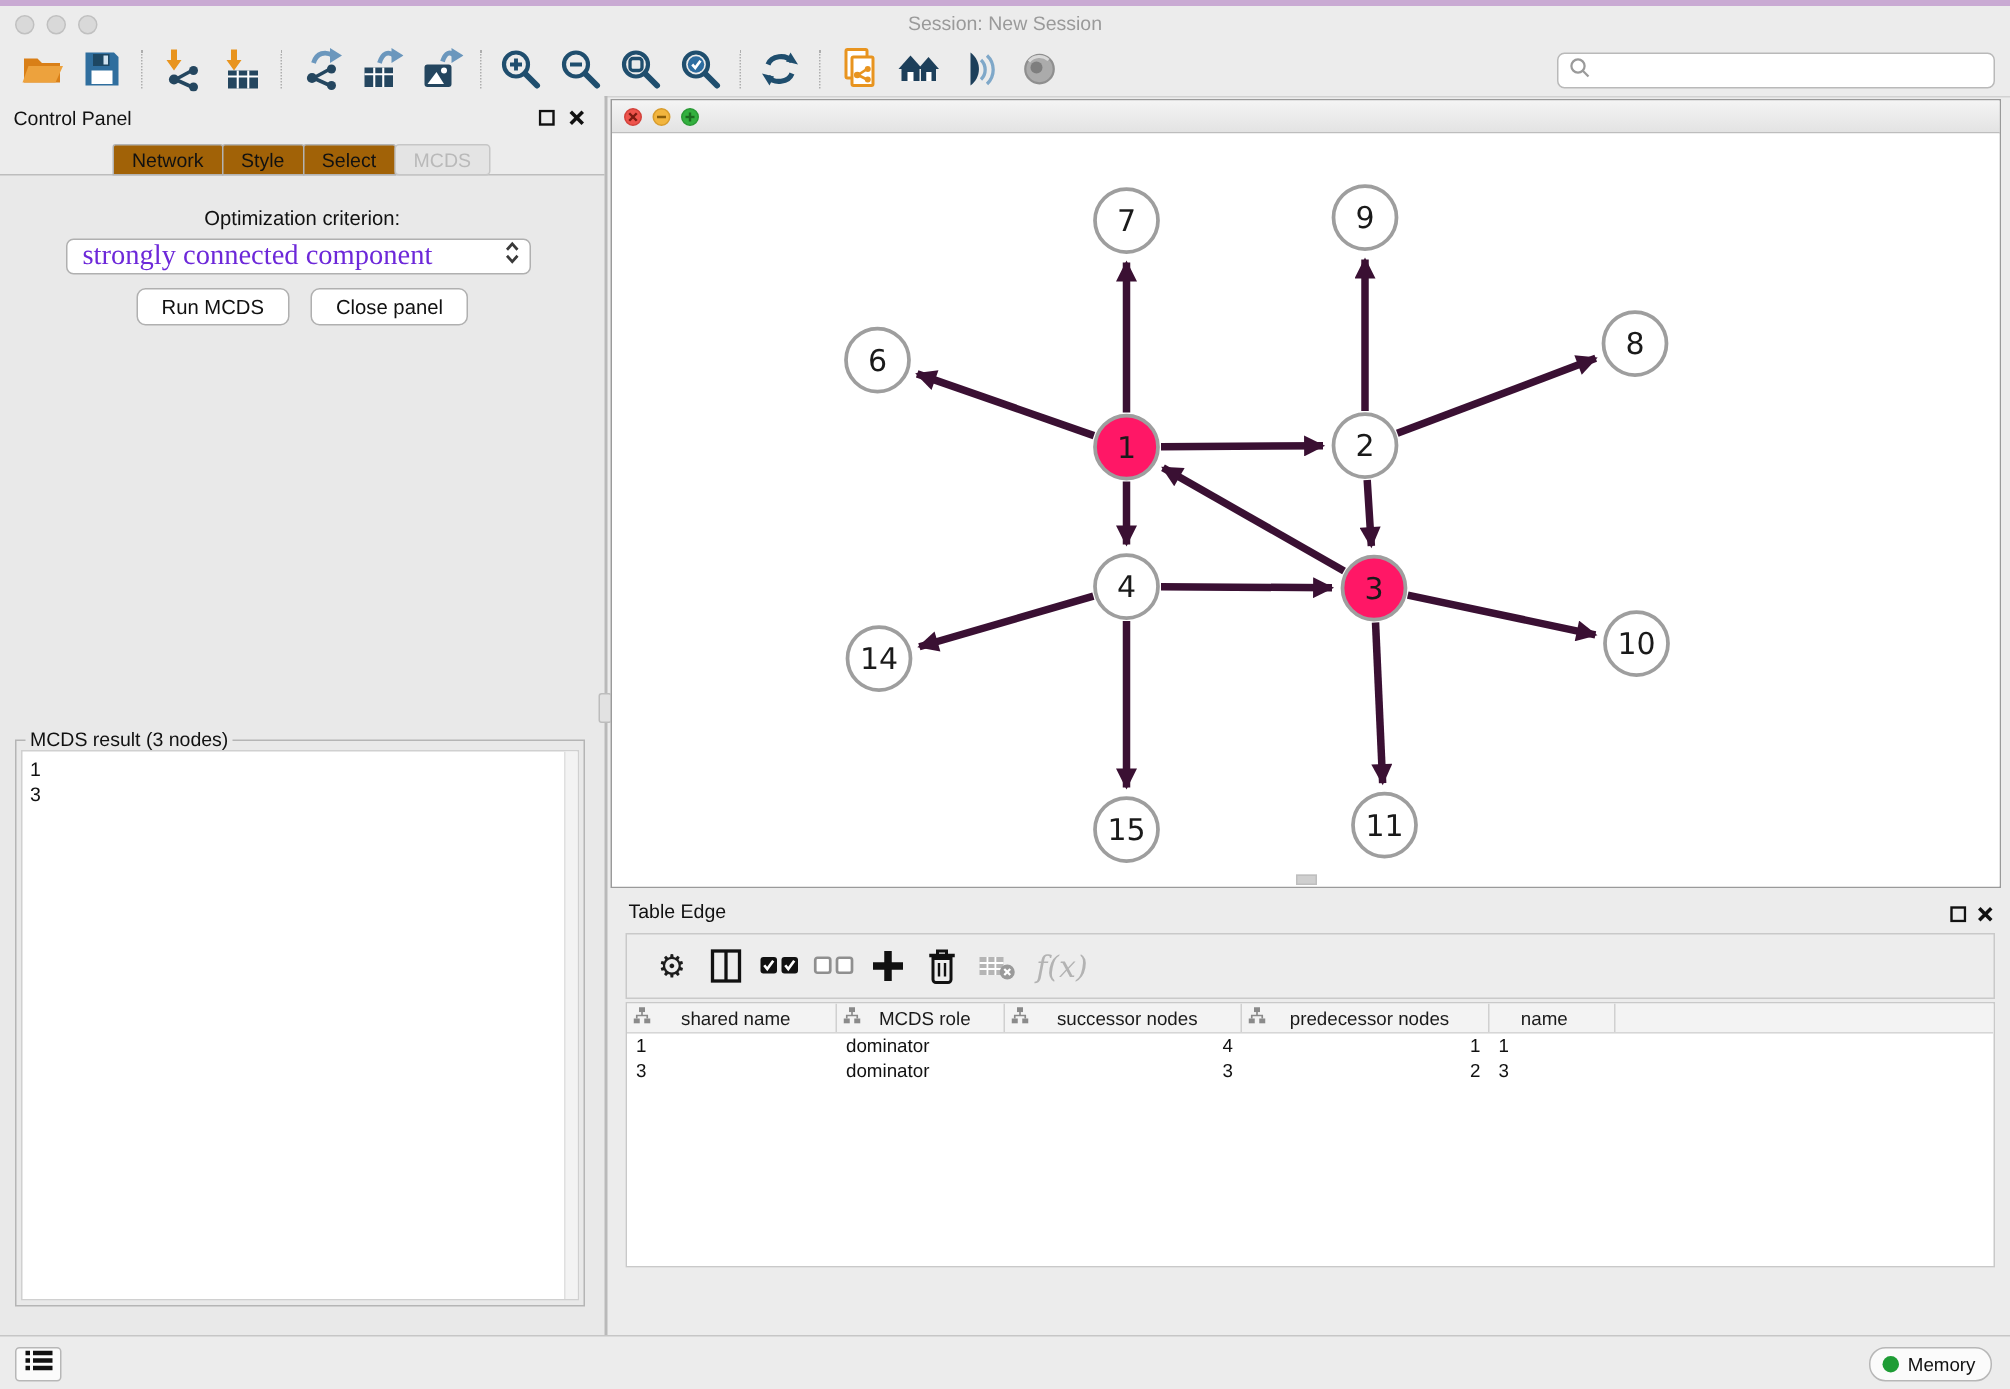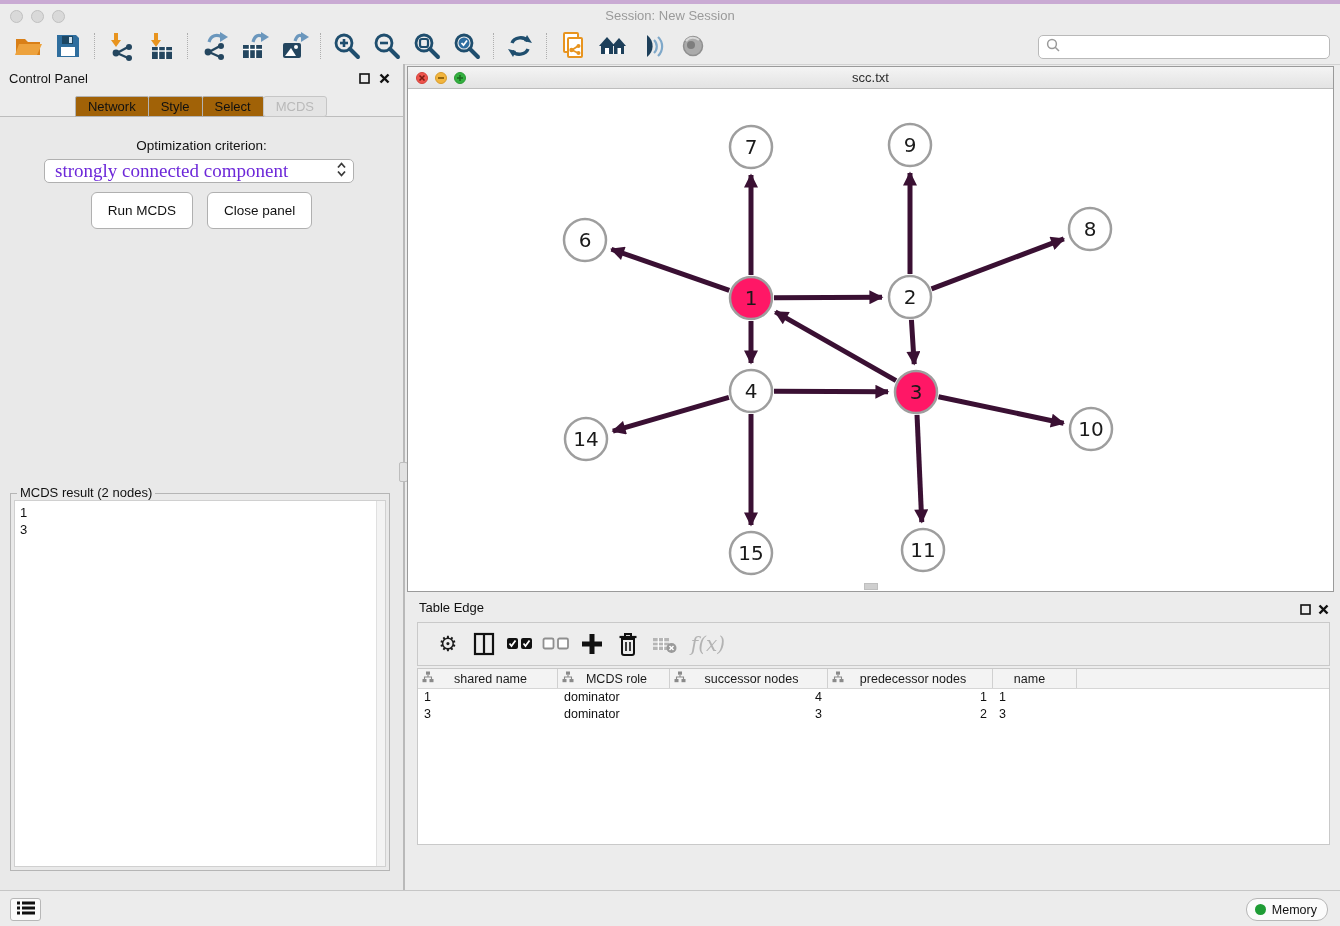--- a/index.html
+++ b/index.html
@@ -27,21 +27,21 @@
   .panel-icon-btn { position:absolute; top:7px; width:14px; height:14px; display:flex; align-items:center; justify-content:center; }
   .cp-float { right:32px; } .cp-close { right:12px; }
   .cp-tabs { position:absolute; left:0; top:32px; width:100%; display:flex; justify-content:center; }
   .tab { height:21px; line-height:19px; padding:0 12px; font-size:13px; background:#a16207; border:1px solid #b3b3b3; margin-left:-1px; color:#111; border-radius:2px 2px 0 0; position:relative; z-index:2; }
   .tab.active { background:#e4e4e4; color:#b9b9b9; border-color:#c6c6c6; border-radius:3px; }
   .cp-content { position:absolute; left:0; top:52px; right:0; bottom:0; background:#e9e9e9; border-top:1px solid #bdbdbd; }
   .opt-label { position:absolute; left:0; right:0; top:21px; text-align:center; font-size:13.5px; color:#111; }
   .dropdown { position:absolute; left:44px; top:42px; width:310px; height:24px; background:#fff; border:1px solid #b0b0b0; border-radius:5px; display:flex; align-items:center; padding:0 6px 0 10px; }
   .dropdown-value { flex:1; font-size:19px; color:#6d28d9;font-family:Liberation Serif, serif; }
   .cp-buttons { position:absolute; left:0; right:0; top:75px; display:flex; justify-content:center; gap:14px; }
-  .btn { height:37px; padding:0 16px; background:#fff; border:1px solid #b0b0b0; border-radius:6px; font-size:13.5px; color:#111; line-height:21px; }
+  .btn { height:25px; padding:0 16px; background:#fff; border:1px solid #b0b0b0; border-radius:6px; font-size:13.5px; color:#111; line-height:21px; }
   .mcds-fieldset { position:absolute; left:10px; top:376px; width:380px; height:378px; border:1px solid #b5b5b5; background:#e9e9e9; }
   .mcds-legend { position:absolute; left:6px; top:-9px; background:#e9e9e9; padding:0 3px; font-size:13px; color:#111; }
   .mcds-textarea { position:absolute; left:3px; top:6px; right:3px; bottom:3px; background:#fff; border:1px solid #d0d0d0; padding:3px 5px; font-size:13px; color:#111; line-height:17px; }
   .mcds-scrollbar { position:absolute; right:0; top:0; bottom:0; width:9px; background:#f3f3f3; border-left:1px solid #e0e0e0; }
 
   .v-divider { position:absolute; left:403px; top:64px; width:2px; height:826px; background:#b9b9b9; }
   .v-divider-handle { position:absolute; left:399px; top:462px; width:9px; height:20px; background:#e2e2e2; border:1px solid #bdbdbd; border-radius:2px; }
 
   
   .network-window { position:absolute; left:407px; top:66px; width:927px; height:526px; border:1px solid #9a9a9a; background:#fff; }
@@ -287,21 +287,21 @@
               <polyline points="2,6.5 5.5,2.5 9,6.5" stroke="#3a3a3a" stroke-width="1.8" fill="none"></polyline>
               <polyline points="2,10.5 5.5,14.5 9,10.5" stroke="#3a3a3a" stroke-width="1.8" fill="none"></polyline>
             </svg>
         </span>
       </div>
       <div class="cp-buttons">
         <button class="btn">Run MCDS</button>
         <button class="btn">Close panel</button>
       </div>
       <div class="mcds-fieldset">
-        <div class="mcds-legend">MCDS result (2 nodes)</div>
+        <div class="mcds-legend">MCDS result (3 nodes)</div>
         <div class="mcds-textarea">
           <div>1</div>
           <div>3</div>
           <div class="mcds-scrollbar"></div>
         </div>
       </div>
     </div>
   </div>
 
   <div class="v-divider"></div>
@@ -321,21 +321,20 @@
               <line x1="1" y1="4" x2="7" y2="4" stroke="#8a5d0a" stroke-width="1.8"></line>
             </svg>
         </div>
         <div class="light light-green">
           <svg width="8" height="8" viewBox="0 0 8 8">
               <line x1="1" y1="4" x2="7" y2="4" stroke="#1c6b20" stroke-width="1.6"></line>
               <line x1="4" y1="1" x2="4" y2="7" stroke="#1c6b20" stroke-width="1.6"></line>
             </svg>
         </div>
       </div>
-      <div class="nw-title">scc.txt</div>
     </div>
     <div class="nw-canvas">
       <svg width="925" height="503" viewBox="0 0 925 503">
         <defs>
           <marker id="arrowhead" viewBox="0 0 10 10" refX="9" refY="5" markerWidth="16" markerHeight="14" markerUnits="userSpaceOnUse" orient="auto">
             <path id="arrowPath" d="M0 0 L10 5 L0 10 Z" fill="#3a1033"></path>
           </marker>
         </defs>
         <g id="edges-layer">
             <line x1="321.28718253123094" y1="201.4135938964542" x2="203.43299517937103" y2="160.23562482170794" stroke="#3a1033" stroke-width="5" marker-end="url(#arrowhead)"></line>

